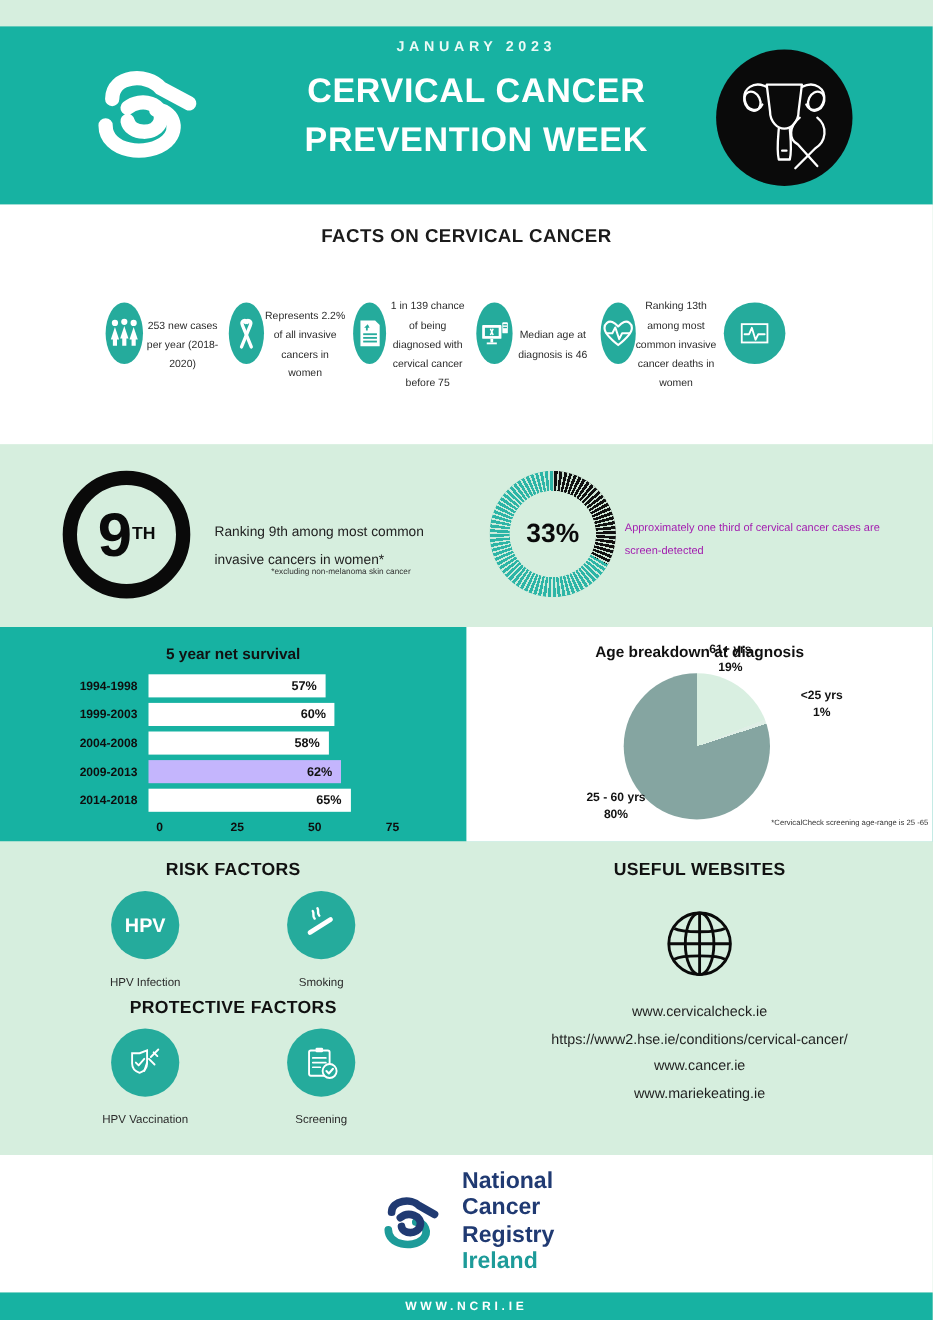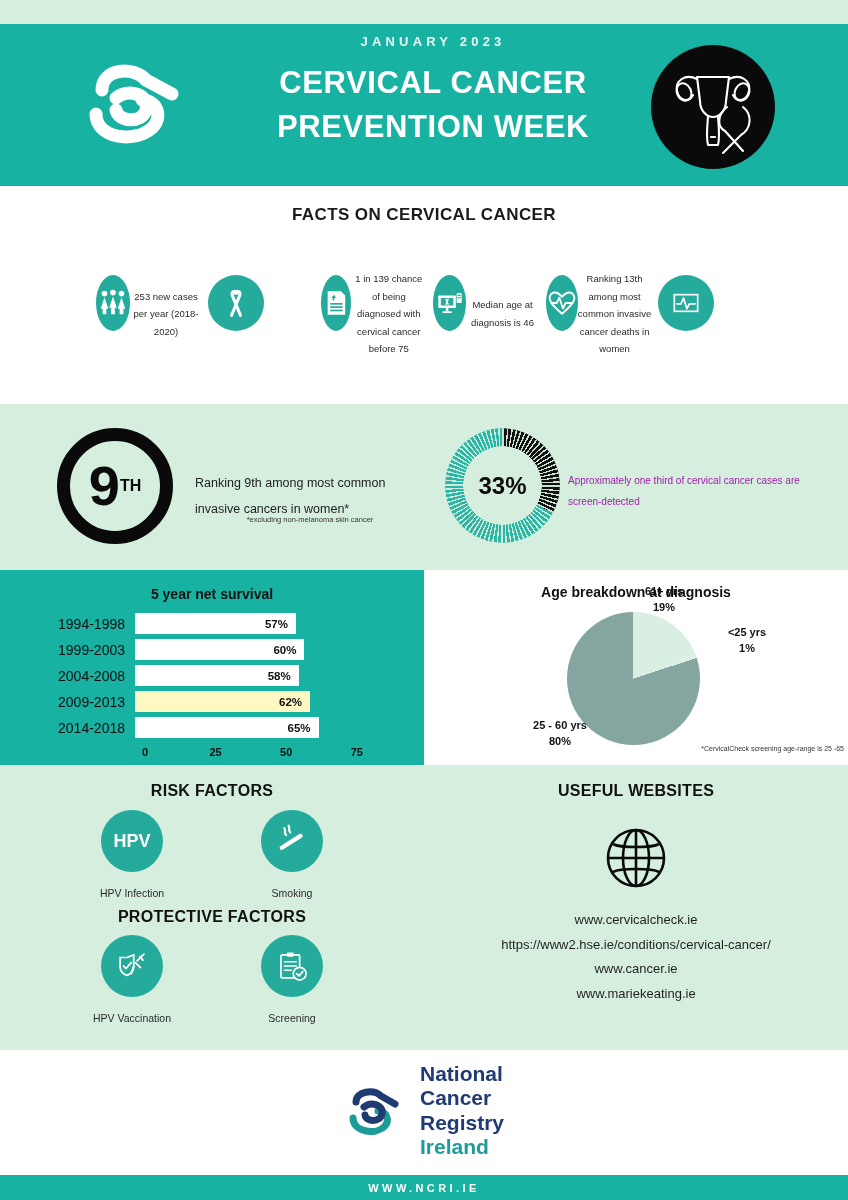--- a/index.html
+++ b/index.html
@@ -106,21 +106,21 @@
     background: #ffffff;
   }
   .bar-title {
     position: absolute; left: 0; width: 424px; top: 16px; text-align: center;
     font-size: 14px; font-weight: 800; color: #111;
   }
   .bar-rows { position: absolute; left: 0; top: 43px; width: 424px; }
   .bar-row { display: flex; align-items: center; height: 21px; margin-bottom: 5px; }
   .bar-label {
     width: 135px; text-align: right; padding-right: 10px;
-    font-size: 14px; font-weight: 400; color: #0e0e0e;
+    font-size: 11px; font-weight: 700; color: #0e0e0e;
   }
   .bar-track { position: relative; width: 240px; height: 21px; }
   .bar-fill {
     height: 21px; background: #ffffff; display: flex; align-items: center;
     justify-content: flex-end; padding-right: 8px;
     font-size: 11.5px; font-weight: 800; color: #111;
   }
   .bar-axis {
     position: absolute; left: 145px; top: 176px; width: 240px; height: 16px;
     font-size: 11px; font-weight: 800; color: #0e0e0e;
@@ -249,20 +249,21 @@
       <div class="fact-text">253 new cases per year (2018-2020)</div>
     </div>
 
     <div class="fact">
       <div class="fact-icon">
         <svg viewBox="0 0 36 36" width="32" height="32" fill="none" stroke="#fff" stroke-width="3.4" stroke-linecap="round">
           <path d="M13 32 L22 10 C24 5, 19 3, 17 7"></path>
           <path d="M23 32 L14 10 C12 5, 17 3, 19 7"></path>
         </svg>
       </div>
+      <div class="fact-text">Represents 2.2% of all invasive cancers in women</div>
     </div>
 
     <div class="fact">
       <div class="fact-icon">
         <svg viewBox="0 0 36 36" width="30" height="30" fill="#fff">
           <path d="M8 4 H24 L29 9 V32 H8 Z"></path>
           <rect x="11" y="18" width="15" height="2" fill="#25ab9c"></rect>
           <rect x="11" y="22" width="15" height="2" fill="#25ab9c"></rect>
           <rect x="11" y="26" width="15" height="2" fill="#25ab9c"></rect>
           <path d="M16 8 L18 12 L16 12 L16 15 L14 15 L14 12 L12 12 Z" fill="#25ab9c"></path>
@@ -339,21 +340,21 @@
         </div>
         <div class="bar-row">
           <div class="bar-label">2004-2008</div>
           <div class="bar-track">
             <div class="bar-fill" style="width: 68.2353%; background: rgb(255, 255, 255);">58%</div>
           </div>
         </div>
         <div class="bar-row">
           <div class="bar-label">2009-2013</div>
           <div class="bar-track">
-            <div class="bar-fill" style="width: 72.9412%; background: #fef9c3; padding-left: 28px;">62%</div>
+            <div class="bar-fill" style="width: 72.9412%; background: #c4b5fd; padding-left: 28px;">62%</div>
           </div>
         </div>
         <div class="bar-row">
           <div class="bar-label">2014-2018</div>
           <div class="bar-track">
             <div class="bar-fill" style="width: 76.4706%; background: rgb(255, 255, 255);">65%</div>
           </div>
         </div>
       </div>
     <div class="bar-axis" id="bar-axis">

